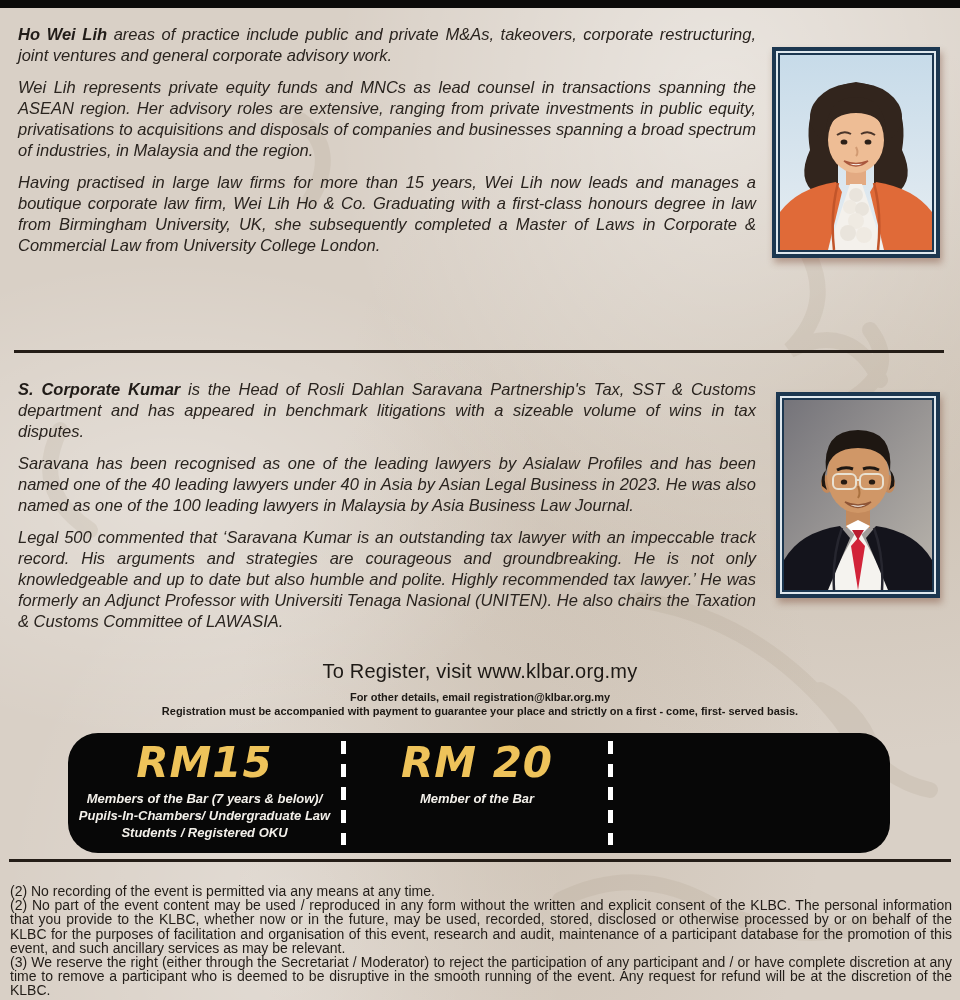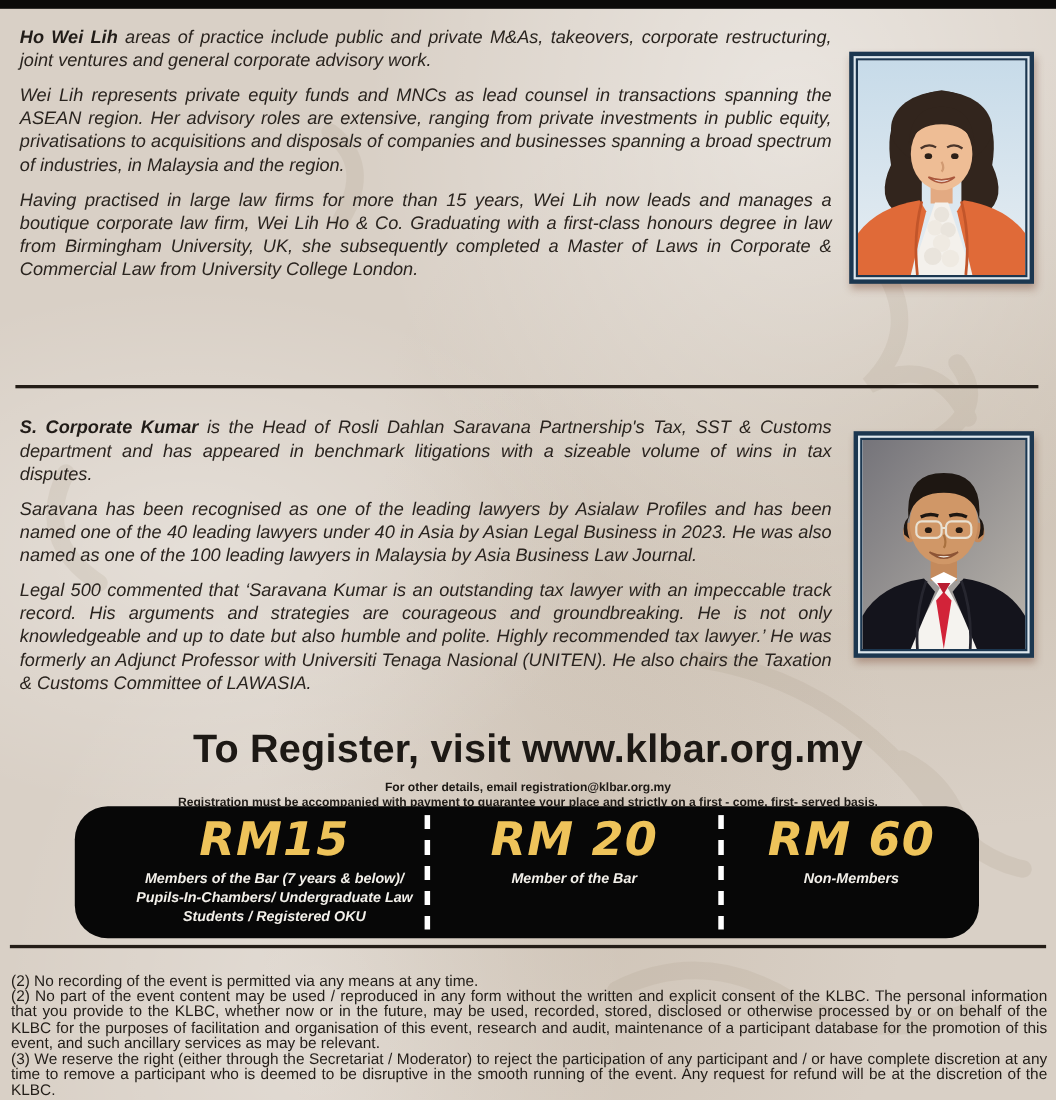--- a/index.html
+++ b/index.html
@@ -24,25 +24,25 @@
   #sec2{top:379px;}
   .rule{height:3px;background:#241d17;}
   #divider1{left:14px;top:350px;width:930px;}
   #divider2{left:9px;top:859px;width:942px;}
   .photo-frame{background:#1c3750;padding:4px;box-shadow:2px 5px 7px rgba(110,55,35,.38);}
   .photo-frame .inner1{background:#dfe8ee;padding:2px;}
   .photo-frame .inner2{border:2px solid #1c3750;font-size:0;}
   #photo1{left:772px;top:47px;}
   #photo2{left:776px;top:392px;}
   #register{left:0;top:660px;width:960px;text-align:center;color:#1d1915;}
-  #register h1{margin:0 0 7px 0;font-size:36px;font-weight:bold;letter-spacing:.2px;}
+  #register h1{margin:0 0 7px 0;font-size:20px;font-weight:normal;letter-spacing:.2px;}
   #register .note{font-size:11px;font-weight:bold;line-height:14px;}
   #pricebar{left:68px;top:733px;width:822px;height:120px;background:#070707;border-radius:30px;display:flex;align-items:stretch;}
   .tier{display:flex;flex-direction:column;align-items:center;padding-top:7px;box-sizing:border-box;}
-  .tier-1{width:273px;margin-left:45px;}
+  .tier-1{width:273px;}
   .tier-2{width:262px;}
   .tier-3{flex:1;}
   .price{font-family:"DejaVu Sans",sans-serif;font-style:italic;font-weight:bold;font-size:42px;line-height:46px;letter-spacing:1px;color:#eec35a;}
   .tier-desc{margin-top:4px;max-width:306px;font-size:13px;font-weight:bold;color:#f3f0ea;line-height:17px;text-align:center;font-style:italic;}
   .sep{width:5px;margin:8px 0;background:repeating-linear-gradient(180deg,#ffffff 0 13px,transparent 13px 23px);}
   #terms{left:10px;top:884px;width:942px;color:#221d18;}
   #terms p{margin:0;font-size:14px;line-height:14.2px;text-align:justify;}
 </style>
 </head>
 <body>
@@ -183,24 +183,20 @@
     <div class="tier tier-1">
       <div class="price">RM15</div>
       <div class="tier-desc">Members of the Bar (7 years &amp; below)/ Pupils-In-Chambers/ Undergraduate Law Students / Registered OKU</div>
     </div>
     <div class="sep"></div>
     <div class="tier tier-2">
       <div class="price">RM 20</div>
       <div class="tier-desc">Member of the Bar</div>
     </div>
     <div class="sep"></div>
-    <div class="tier tier-3">
-      <div class="price">RM 60</div>
-      <div class="tier-desc">Non-Members</div>
-    </div>
   </div>
 
   <div id="divider2" class="rule layer"></div>
 
   <div id="terms" class="layer">
     <p>(2) No recording of the event is permitted via any means at any time.</p>
     <p>(2) No part of the event content may be used / reproduced in any form without the written and explicit consent of the KLBC. The personal information that you provide to the KLBC, whether now or in the future, may be used, recorded, stored, disclosed or otherwise processed by or on behalf of the KLBC for the purposes of facilitation and organisation of this event, research and audit, maintenance of a participant database for the promotion of this event, and such ancillary services as may be relevant.</p>
     <p>(3) We reserve the right (either through the Secretariat / Moderator) to reject the participation of any participant and / or have complete discretion at any time to remove a participant who is deemed to be disruptive in the smooth running of the event. Any request for refund will be at the discretion of the KLBC.</p>
   </div>
 

